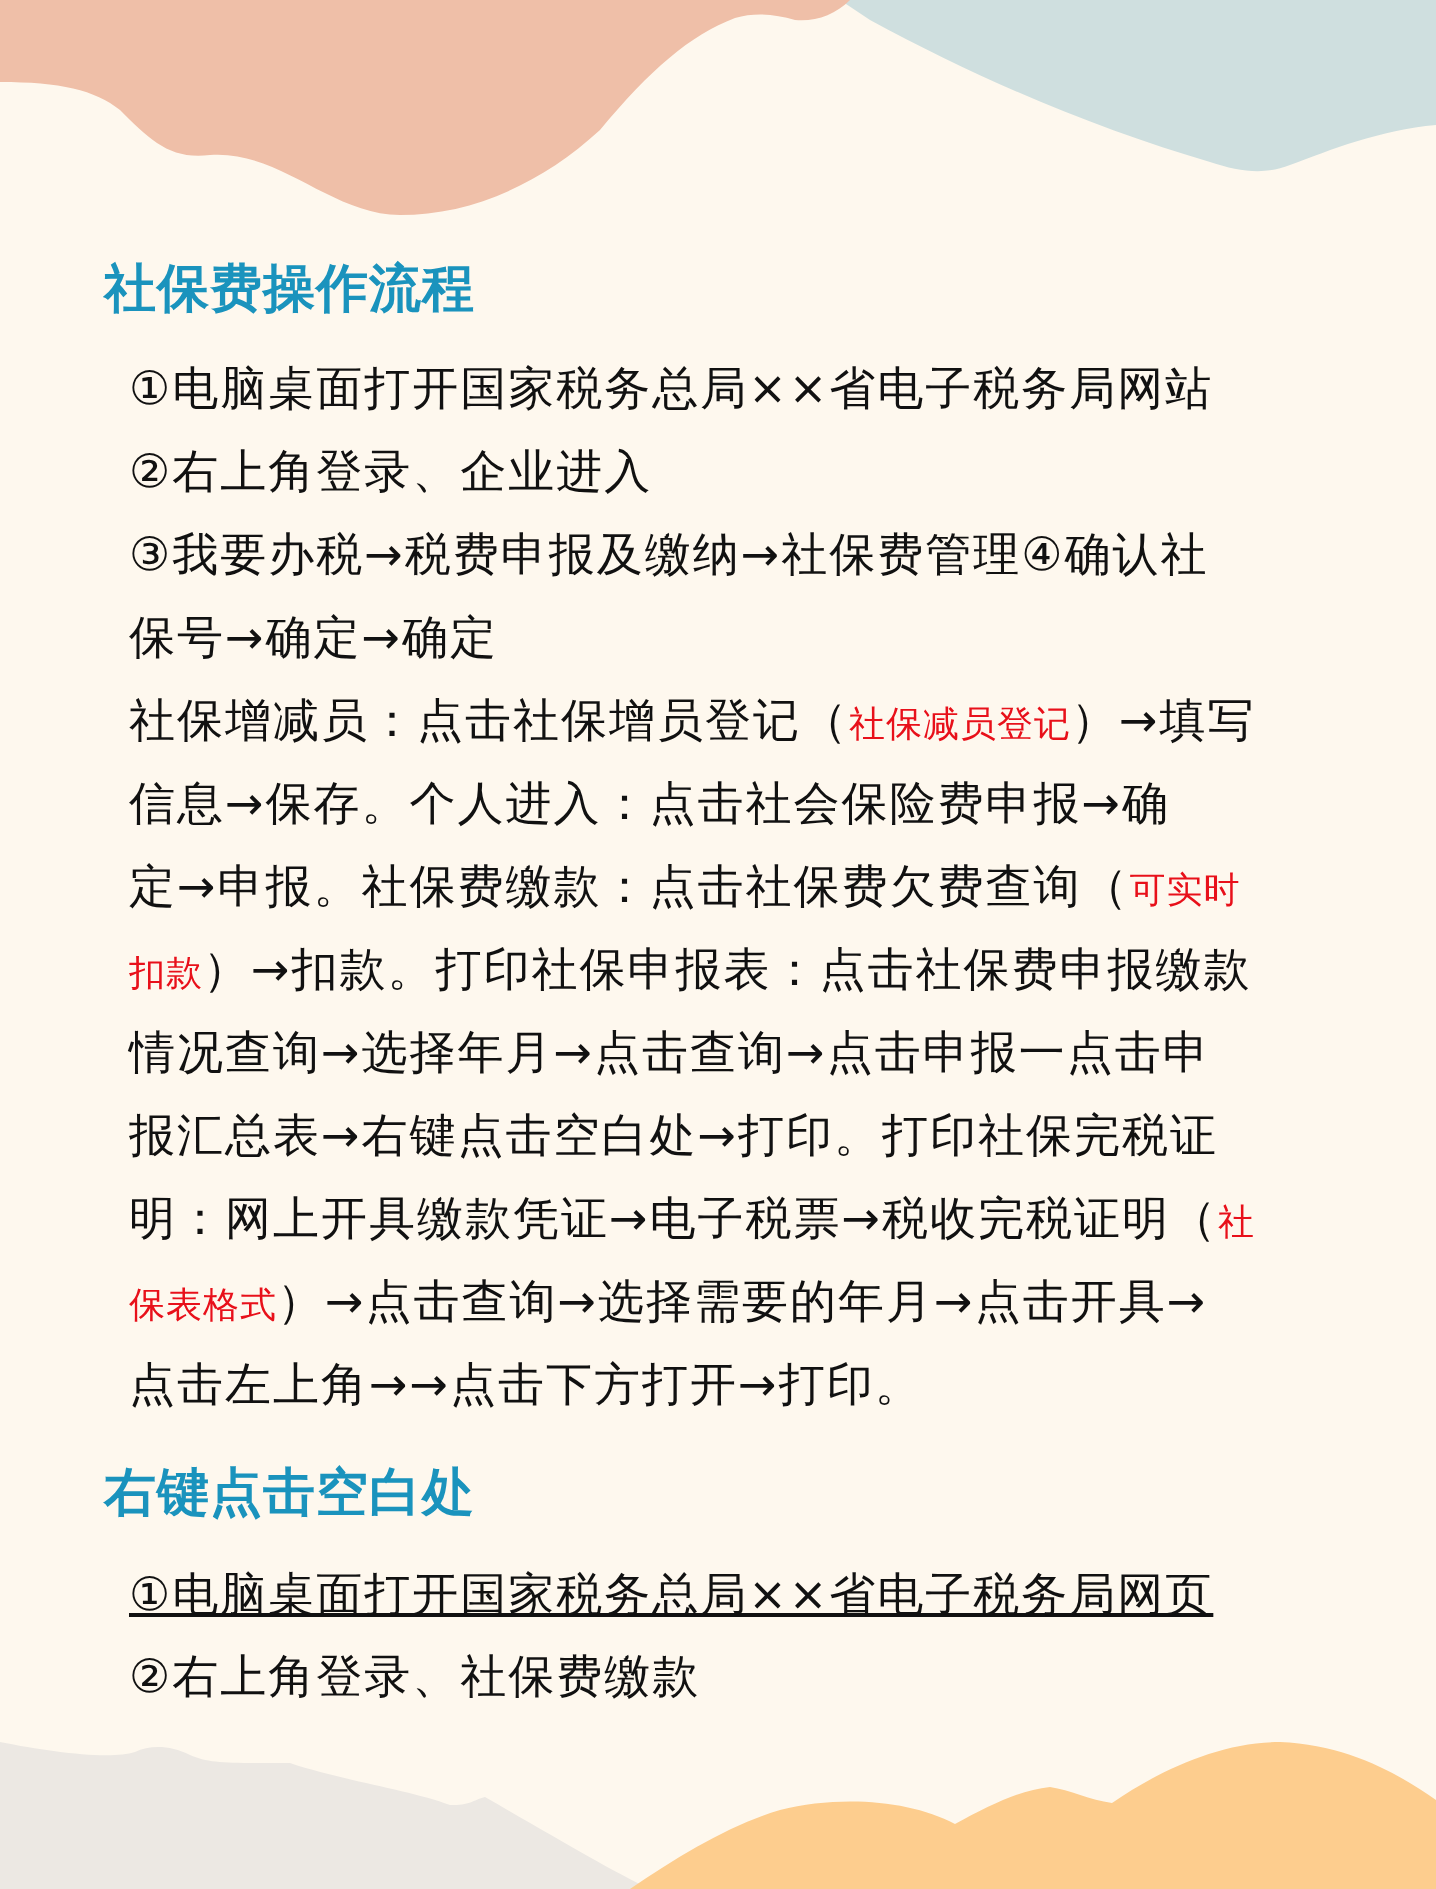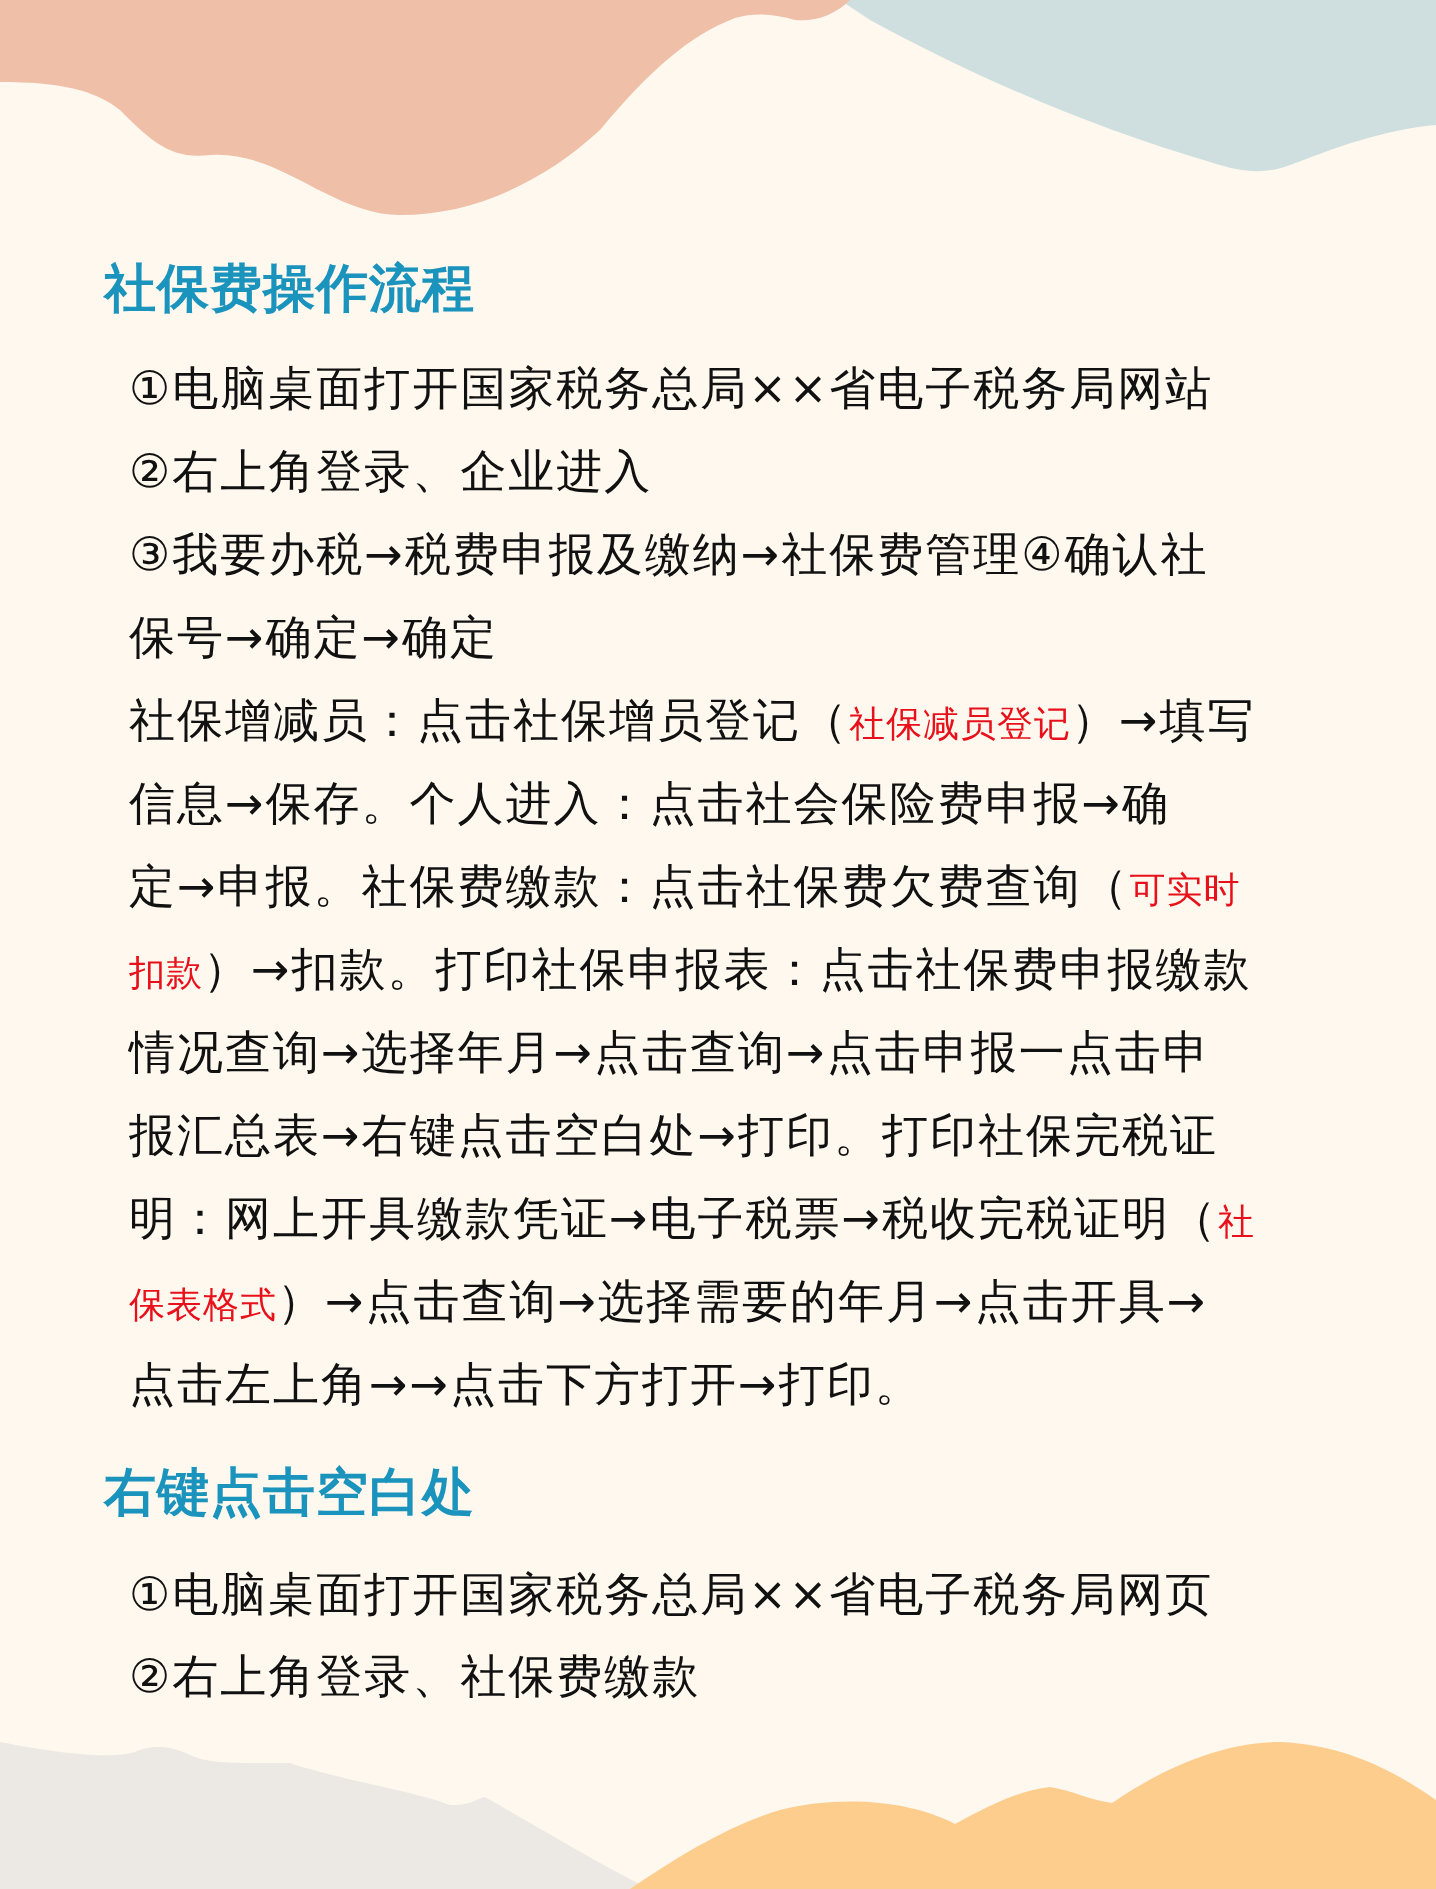--- a/index.html
+++ b/index.html
@@ -52,17 +52,17 @@
     <div class="line" style="top:1022px;"><span>情况查询→选择年月→点击查询→点击申报一点击申</span></div>
     <div class="line" style="top:1105px;"><span>报汇总表→右键点击空白处→打印。打印社保完税证</span></div>
     <div class="line" style="top:1188px;"><span>明：网上开具缴款凭证→电子税票→税收完税证明（</span><span class="red">社</span></div>
     <div class="line" style="top:1271px;"><span class="red">保表格式</span><span>）→点击查询→选择需要的年月→点击开具→</span></div>
     <div class="line" style="top:1354px;"><span>点击左上角→→点击下方打开→打印。</span></div>
   </div>
 
   <div class="heading" style="top:1462px;">右键点击空白处</div>
 
   <div>
-    <div class="line" style="top:1564px;"><span>①电脑桌面打开国家税务总局××省电子税务局网页</span></div>
+    <div class="line" style="top:1564px;text-decoration:underline;"><span>①电脑桌面打开国家税务总局××省电子税务局网页</span></div>
     <div class="line" style="top:1646px;"><span>②右上角登录、社保费缴款</span></div>
   </div>
 
 </div>
 
 </body></html>

